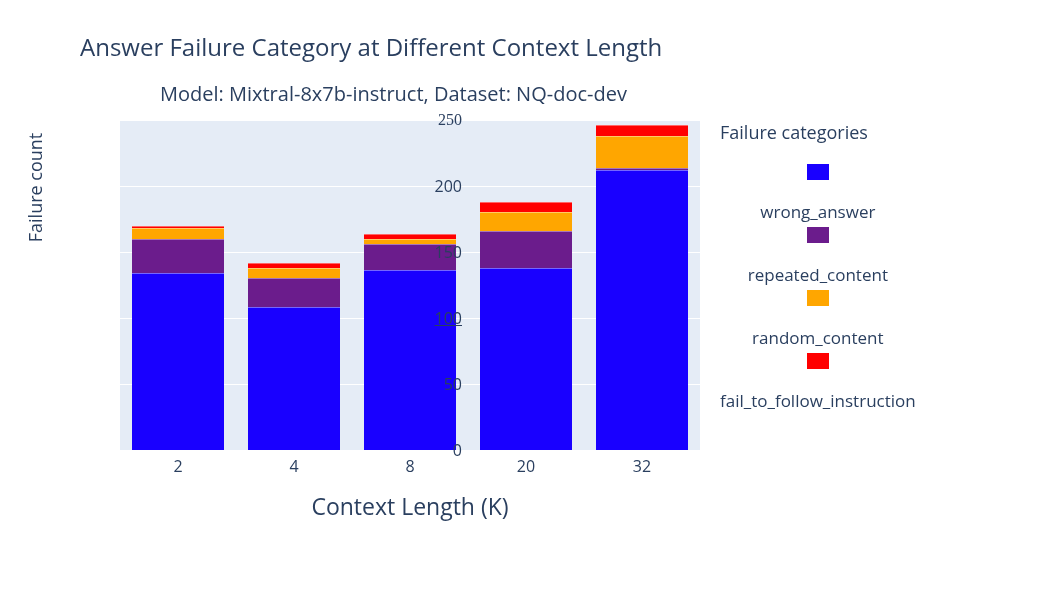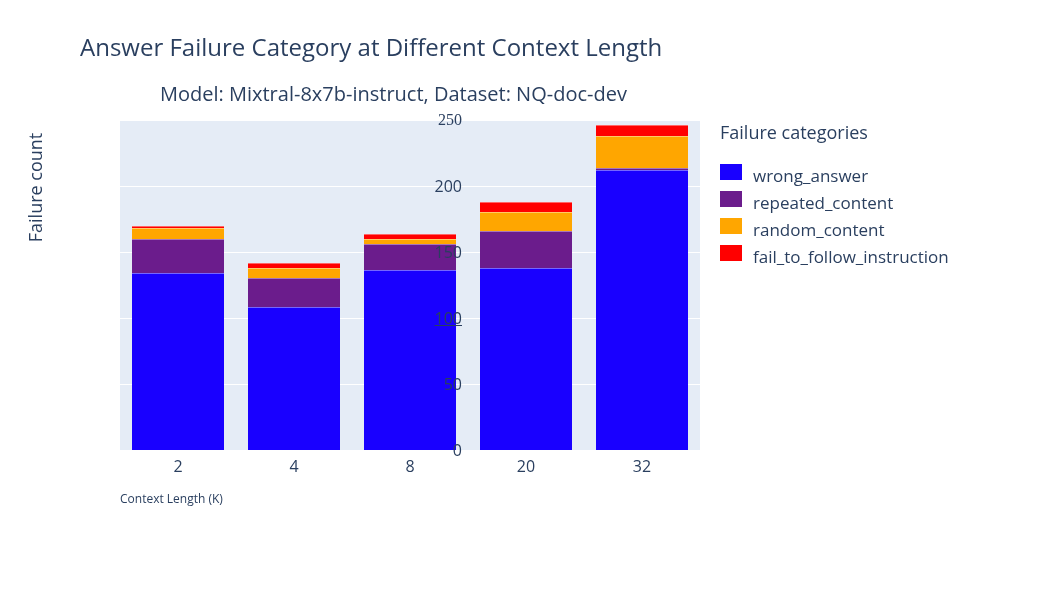--- a/index.html
+++ b/index.html
@@ -68,22 +68,22 @@
     color: #2a3f5f;
     transform: rotate(-90deg) translateX(50%);
     transform-origin: left center;
     white-space: nowrap;
   }
   .x-label {
     position: absolute;
     left: 120px;
     width: 580px;
     top: 490px;
-    text-align: left;
-    font-size: 12px;
+    text-align: center;
+    font-size: 23px;
     color: #2a3f5f;
   }
   .bar-group {
     position: absolute;
     bottom: 0;
     width: 92px;
   }
   .bar-seg {
     position: absolute;
     left: 0;
@@ -96,23 +96,25 @@
     top: 120px;
     font-size: 17px;
     color: #2a3f5f;
   }
   .legend-title {
     font-size: 18px;
     margin-bottom: 20px;
   }
   .legend-item {
     display: flex;
-    gap: 11px;
+    align-items: center;
+    gap: 20px;
     margin-bottom: 4px;
     cursor: pointer;
+    flex-direction: column;
   }
   .legend-swatch {
     width: 22px;
     height: 16px;
     flex-shrink: 0;
   }
 </style>
 </head>
 <body>
 

